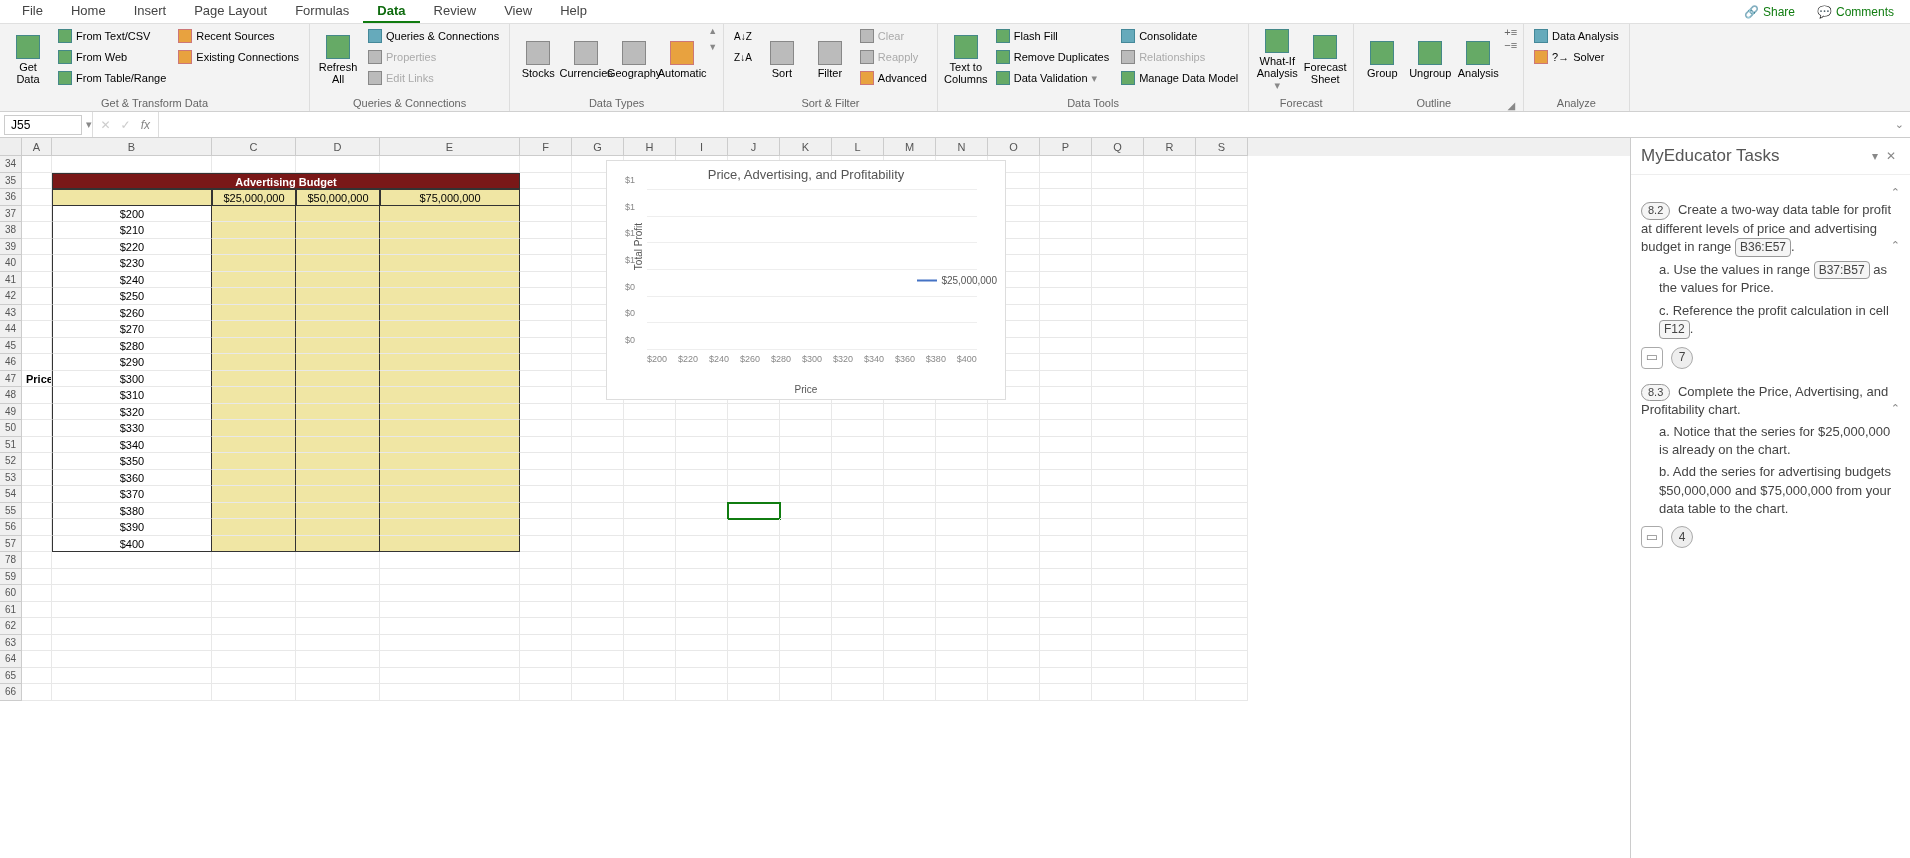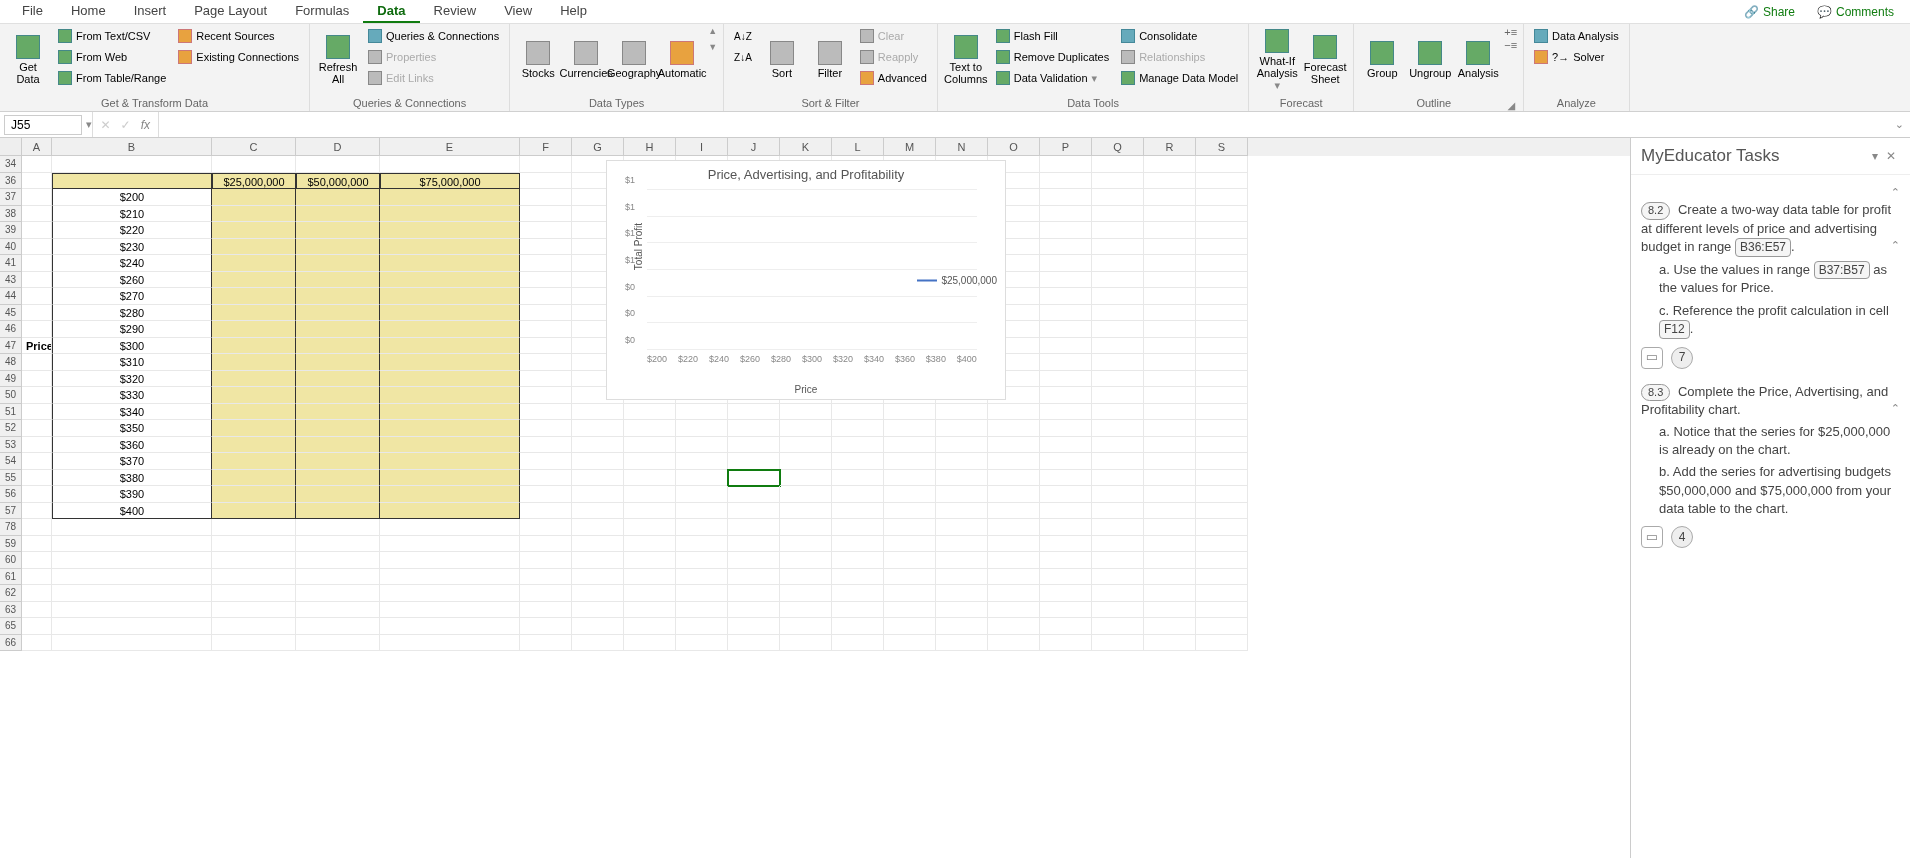--- a/index.html
+++ b/index.html
@@ -387,20 +387,39 @@
           <div class="cell" style="width: 52px;"></div>
           <div class="cell" style="width: 52px;"></div>
           <div class="cell" style="width: 52px;"></div>
           <div class="cell" style="width: 52px;"></div>
           <div class="cell" style="width: 52px;"></div>
           <div class="cell" style="width: 52px;"></div>
           <div class="cell" style="width: 52px;"></div>
           <div class="cell" style="width: 52px;"></div>
         </div>
         <div class="row">
+          <div class="row-h">35</div>
+          <div class="cell" style="width: 30px;"></div>
+          <div class="cell adv-header" style="width: 468px;">Advertising Budget</div>
+          <div class="cell" style="width: 52px;"></div>
+          <div class="cell" style="width: 52px;"></div>
+          <div class="cell" style="width: 52px;"></div>
+          <div class="cell" style="width: 52px;"></div>
+          <div class="cell" style="width: 52px;"></div>
+          <div class="cell" style="width: 52px;"></div>
+          <div class="cell" style="width: 52px;"></div>
+          <div class="cell" style="width: 52px;"></div>
+          <div class="cell" style="width: 52px;"></div>
+          <div class="cell" style="width: 52px;"></div>
+          <div class="cell" style="width: 52px;"></div>
+          <div class="cell" style="width: 52px;"></div>
+          <div class="cell" style="width: 52px;"></div>
+          <div class="cell" style="width: 52px;"></div>
+        </div>
+        <div class="row">
           <div class="row-h">36</div>
           <div class="cell" style="width: 30px;"></div>
           <div class="cell yellow tbl-border" style="width: 160px;"></div>
           <div class="cell yellow center tbl-border" style="width: 84px;">$25,000,000</div>
           <div class="cell yellow center tbl-border" style="width: 84px;">$50,000,000</div>
           <div class="cell yellow center tbl-border" style="width: 140px;">$75,000,000</div>
           <div class="cell" style="width: 52px;"></div>
           <div class="cell" style="width: 52px;"></div>
           <div class="cell" style="width: 52px;"></div>
           <div class="cell" style="width: 52px;"></div>
@@ -519,20 +538,42 @@
           <div class="cell" style="width: 52px;"></div>
           <div class="cell" style="width: 52px;"></div>
           <div class="cell" style="width: 52px;"></div>
           <div class="cell" style="width: 52px;"></div>
           <div class="cell" style="width: 52px;"></div>
           <div class="cell" style="width: 52px;"></div>
           <div class="cell" style="width: 52px;"></div>
           <div class="cell" style="width: 52px;"></div>
         </div>
         <div class="row">
+          <div class="row-h">42</div>
+          <div class="cell" style="width: 30px;"></div>
+          <div class="cell center" style="width: 160px; border-left: 1px solid rgb(51, 51, 51); border-right: 1px solid rgb(51, 51, 51);">$250</div>
+          <div class="cell yellow" style="width: 84px; border-right: 1px solid rgb(51, 51, 51);"></div>
+          <div class="cell yellow" style="width: 84px; border-right: 1px solid rgb(51, 51, 51);"></div>
+          <div class="cell yellow" style="width: 140px; border-right: 1px solid rgb(51, 51, 51);"></div>
+          <div class="cell" style="width: 52px;"></div>
+          <div class="cell" style="width: 52px;"></div>
+          <div class="cell" style="width: 52px;"></div>
+          <div class="cell" style="width: 52px;"></div>
+          <div class="cell" style="width: 52px;"></div>
+          <div class="cell" style="width: 52px;"></div>
+          <div class="cell" style="width: 52px;"></div>
+          <div class="cell" style="width: 52px;"></div>
+          <div class="cell" style="width: 52px;"></div>
+          <div class="cell" style="width: 52px;"></div>
+          <div class="cell" style="width: 52px;"></div>
+          <div class="cell" style="width: 52px;"></div>
+          <div class="cell" style="width: 52px;"></div>
+          <div class="cell" style="width: 52px;"></div>
+        </div>
+        <div class="row">
           <div class="row-h">43</div>
           <div class="cell" style="width: 30px;"></div>
           <div class="cell center" style="width: 160px; border-left: 1px solid rgb(51, 51, 51); border-right: 1px solid rgb(51, 51, 51);">$260</div>
           <div class="cell yellow" style="width: 84px; border-right: 1px solid rgb(51, 51, 51);"></div>
           <div class="cell yellow" style="width: 84px; border-right: 1px solid rgb(51, 51, 51);"></div>
           <div class="cell yellow" style="width: 140px; border-right: 1px solid rgb(51, 51, 51);"></div>
           <div class="cell" style="width: 52px;"></div>
           <div class="cell" style="width: 52px;"></div>
           <div class="cell" style="width: 52px;"></div>
           <div class="cell" style="width: 52px;"></div>
@@ -960,20 +1001,42 @@
           <div class="cell" style="width: 52px;"></div>
           <div class="cell" style="width: 52px;"></div>
           <div class="cell" style="width: 52px;"></div>
           <div class="cell" style="width: 52px;"></div>
           <div class="cell" style="width: 52px;"></div>
           <div class="cell" style="width: 52px;"></div>
           <div class="cell" style="width: 52px;"></div>
         </div>
         <div class="row">
           <div class="row-h">63</div>
+          <div class="cell" style="width: 30px;"></div>
+          <div class="cell" style="width: 160px;"></div>
+          <div class="cell" style="width: 84px;"></div>
+          <div class="cell" style="width: 84px;"></div>
+          <div class="cell" style="width: 140px;"></div>
+          <div class="cell" style="width: 52px;"></div>
+          <div class="cell" style="width: 52px;"></div>
+          <div class="cell" style="width: 52px;"></div>
+          <div class="cell" style="width: 52px;"></div>
+          <div class="cell" style="width: 52px;"></div>
+          <div class="cell" style="width: 52px;"></div>
+          <div class="cell" style="width: 52px;"></div>
+          <div class="cell" style="width: 52px;"></div>
+          <div class="cell" style="width: 52px;"></div>
+          <div class="cell" style="width: 52px;"></div>
+          <div class="cell" style="width: 52px;"></div>
+          <div class="cell" style="width: 52px;"></div>
+          <div class="cell" style="width: 52px;"></div>
+          <div class="cell" style="width: 52px;"></div>
+        </div>
+        <div class="row">
+          <div class="row-h">64</div>
           <div class="cell" style="width: 30px;"></div>
           <div class="cell" style="width: 160px;"></div>
           <div class="cell" style="width: 84px;"></div>
           <div class="cell" style="width: 84px;"></div>
           <div class="cell" style="width: 140px;"></div>
           <div class="cell" style="width: 52px;"></div>
           <div class="cell" style="width: 52px;"></div>
           <div class="cell" style="width: 52px;"></div>
           <div class="cell" style="width: 52px;"></div>
           <div class="cell" style="width: 52px;"></div>

